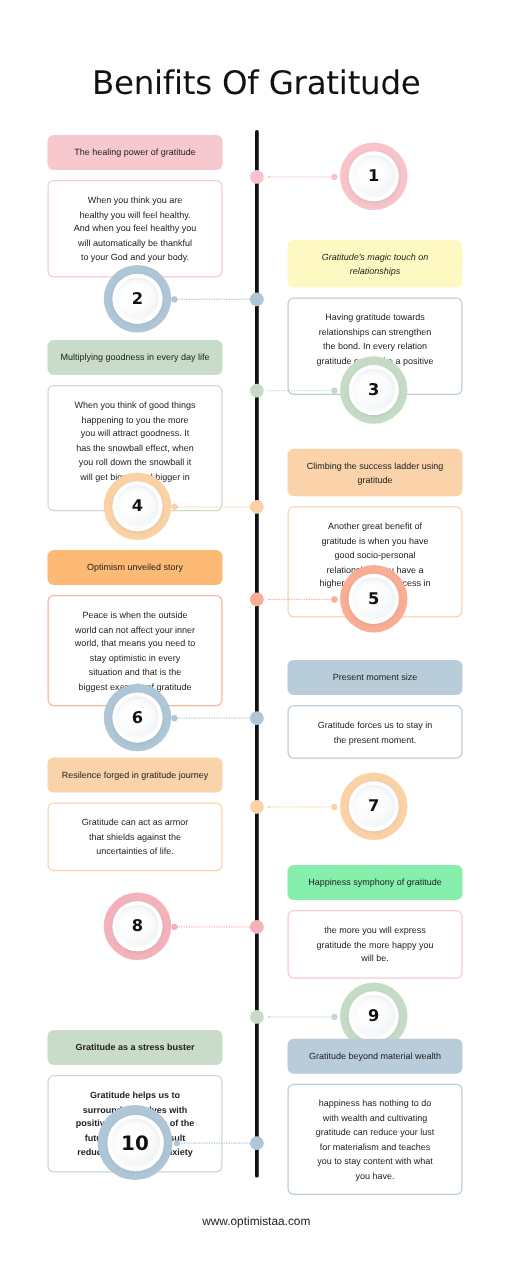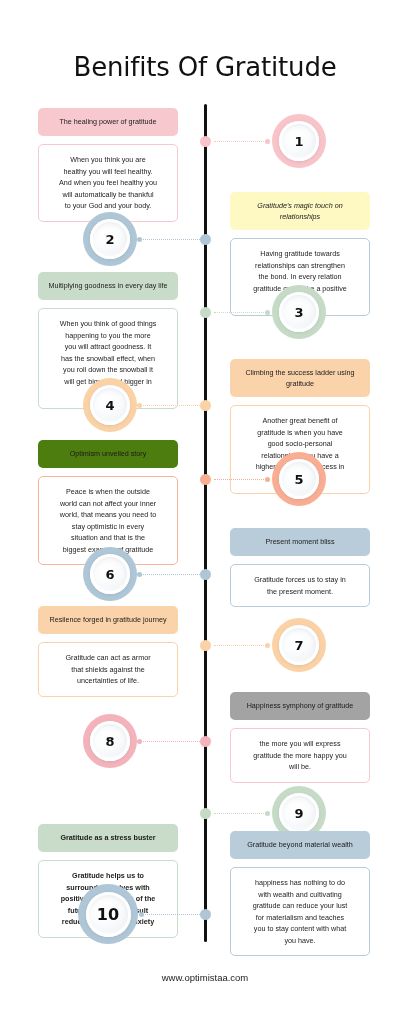--- a/index.html
+++ b/index.html
@@ -184,51 +184,51 @@
         <div class="pill" style="background: rgb(250, 211, 171);">Climbing the success ladder using gratitude</div>
         <div class="card" style="border-color: rgb(250, 211, 171);">Another great benefit of gratitude is when you have good socio-personal relationships you have a higher chance of success in your life.</div>
       </div>
       <div class="badge left" style="top: 378px; background: rgb(251, 210, 166);">
         <div class="badge-inner">4</div>
       </div>
       <div class="dot-spine" style="top: 399.5px; left: 200px; background: rgb(251, 210, 166);"></div>
       <div class="dash" style="top: 405px; border-top-color: rgb(251, 210, 166); left: 140px; width: 60px;"></div>
       <div class="dot-end" style="top: 402.5px; left: 137px; background: rgb(251, 210, 166);"></div>
       <div class="block left" style="top: 440px;">
-        <div class="pill" style="background: #4d7c0f;">Optimism unveiled story</div>
+        <div class="pill" style="background: #fdba74;">Optimism unveiled story</div>
         <div class="card" style="border-color: rgb(249, 180, 156);">Peace is when the outside world can not affect your inner world, that means you need to stay optimistic in every situation and that is the biggest example of gratitude</div>
       </div>
       <div class="badge right" style="top: 452px; background: rgb(249, 173, 147);">
         <div class="badge-inner">5</div>
       </div>
       <div class="dot-spine" style="top: 473.5px; left: 200px; background: rgb(249, 173, 147);"></div>
       <div class="dash" style="top: 479px; border-top-color: rgb(249, 173, 147); left: 214px; width: 54px;"></div>
       <div class="dot-end" style="top: 476.5px; left: 265px; background: rgb(249, 173, 147);"></div>
       <div class="block right" style="top: 528px;">
-        <div class="pill" style="background: rgb(185, 204, 217);">Present moment bliss</div>
+        <div class="pill" style="background: rgb(185, 204, 217);">Present moment size</div>
         <div class="card" style="border-color: rgb(185, 204, 217);">Gratitude forces us to stay in the present moment.</div>
       </div>
       <div class="badge left" style="top: 547px; background: rgb(174, 198, 214);">
         <div class="badge-inner">6</div>
       </div>
       <div class="dot-spine" style="top: 568.5px; left: 200px; background: rgb(174, 198, 214);"></div>
       <div class="dash" style="top: 574px; border-top-color: rgb(174, 198, 214); left: 140px; width: 60px;"></div>
       <div class="dot-end" style="top: 571.5px; left: 137px; background: rgb(174, 198, 214);"></div>
       <div class="block left" style="top: 606px;">
         <div class="pill" style="background: rgb(250, 211, 171);">Resilence forged in gratitude journey</div>
         <div class="card" style="border-color: rgb(250, 211, 171);">Gratitude can act as armor that shields against the uncertainties of life.</div>
       </div>
       <div class="badge right" style="top: 618px; background: rgb(251, 210, 166);">
         <div class="badge-inner">7</div>
       </div>
       <div class="dot-spine" style="top: 639.5px; left: 200px; background: rgb(251, 210, 166);"></div>
       <div class="dash" style="top: 645px; border-top-color: rgb(251, 210, 166); left: 214px; width: 54px;"></div>
       <div class="dot-end" style="top: 642.5px; left: 265px; background: rgb(251, 210, 166);"></div>
       <div class="block right" style="top: 692px;">
-        <div class="pill" style="background: #a3a3a3;">Happiness symphony of gratitude</div>
+        <div class="pill" style="background: #86efac;">Happiness symphony of gratitude</div>
         <div class="card" style="border-color: rgb(247, 201, 206);">the more you will express gratitude the more happy you will be.</div>
       </div>
       <div class="badge left" style="top: 714px; background: rgb(244, 179, 186);">
         <div class="badge-inner">8</div>
       </div>
       <div class="dot-spine" style="top: 735.5px; left: 200px; background: rgb(244, 179, 186);"></div>
       <div class="dash" style="top: 741px; border-top-color: rgb(244, 179, 186); left: 140px; width: 60px;"></div>
       <div class="dot-end" style="top: 738.5px; left: 137px; background: rgb(244, 179, 186);"></div>
       <div class="block left" style="top: 824px; font-weight: bold;">
         <div class="pill" style="background: rgb(201, 220, 201);">Gratitude as a stress buster</div>

